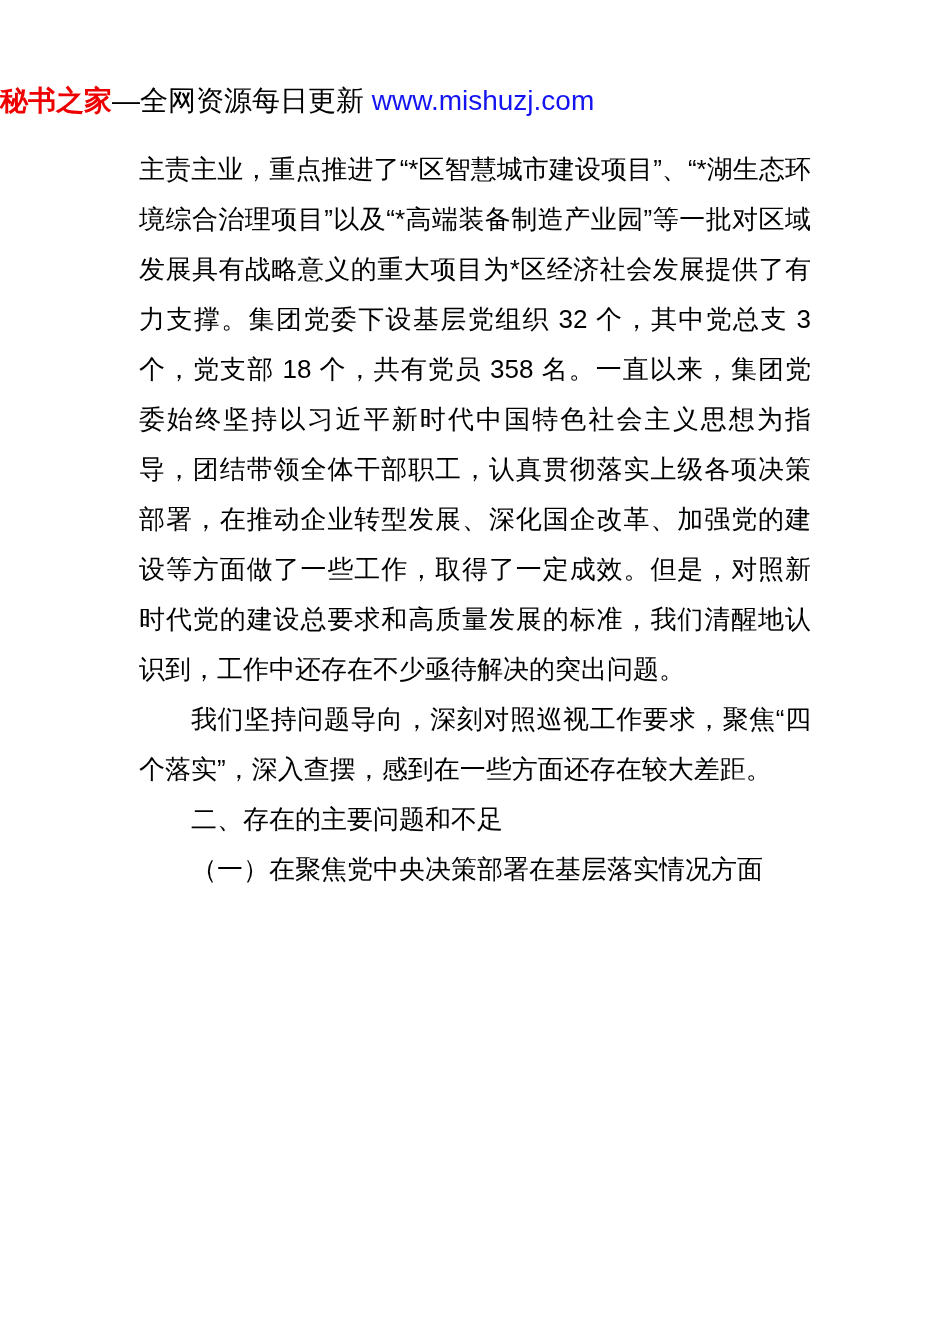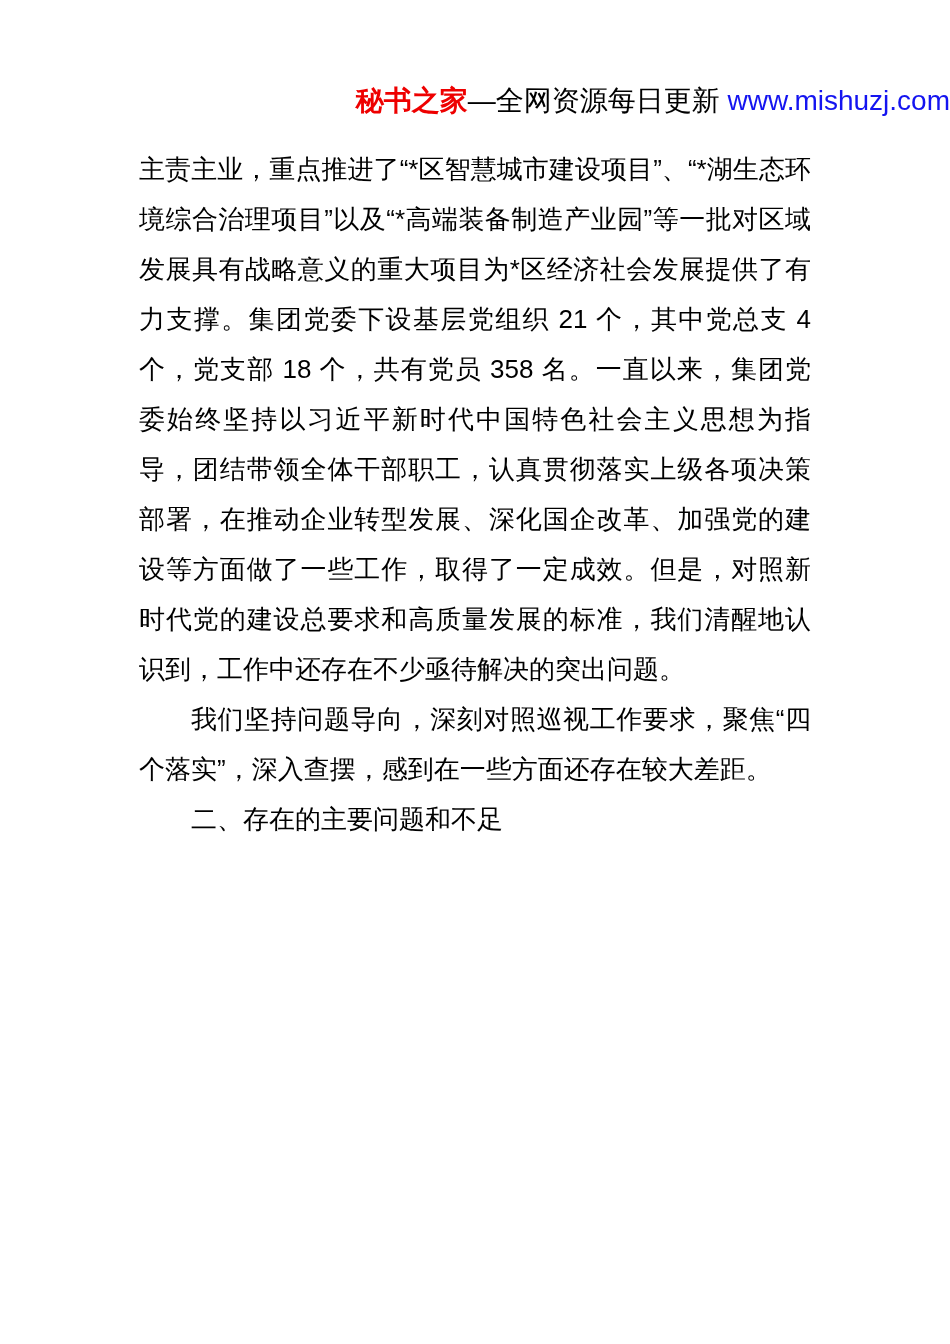--- a/index.html
+++ b/index.html
@@ -11,21 +11,21 @@
     color: #000000;
     overflow: hidden;
   }
   .page {
     width: 950px;
     height: 1344px;
     box-sizing: border-box;
   }
   .header {
     padding-top: 84px;
-    text-align: right;
+    text-align: left;
     font-size: 28px;
     line-height: 34px;
     white-space: nowrap;
   }
   .header .brand {
     color: #ee0000;
     font-weight: bold;
   }
   .header .tagline {
     color: #000000;
@@ -55,18 +55,19 @@
 </head>
 <body>
 
 <div class="page">
 
   <div class="header">
     <span class="brand">秘书之家</span><span class="tagline">—全网资源每日更新 </span><a class="url" href="#">www.mishuzj.com</a>
   </div>
 
   <div class="doc">
-    <p>主责主业，重点推进了“*区智慧城市建设项目”、“*湖生态环境综合治理项目”以及“*高端装备制造产业园”等一批对区域发展具有战略意义的重大项目为*区经济社会发展提供了有力支撑。集团党委下设基层党组织 21 个，其中党总支 4 个，党支部 18 个，共有党员 358 名。一直以来，集团党委始终坚持以习近平新时代中国特色社会主义思想为指导，团结带领全体干部职工，认真贯彻落实上级各项决策部署，在推动企业转型发展、深化国企改革、加强党的建设等方面做了一些工作，取得了一定成效。但是，对照新时代党的建设总要求和高质量发展的标准，我们清醒地认识到，工作中还存在不少亟待解决的突出问题。</p>
+    <p>主责主业，重点推进了“*区智慧城市建设项目”、“*湖生态环境综合治理项目”以及“*高端装备制造产业园”等一批对区域发展具有战略意义的重大项目为*区经济社会发展提供了有力支撑。集团党委下设基层党组织 32 个，其中党总支 3 个，党支部 18 个，共有党员 358 名。一直以来，集团党委始终坚持以习近平新时代中国特色社会主义思想为指导，团结带领全体干部职工，认真贯彻落实上级各项决策部署，在推动企业转型发展、深化国企改革、加强党的建设等方面做了一些工作，取得了一定成效。但是，对照新时代党的建设总要求和高质量发展的标准，我们清醒地认识到，工作中还存在不少亟待解决的突出问题。</p>
     <p class="indent">我们坚持问题导向，深刻对照巡视工作要求，聚焦“四个落实”，深入查摆，感到在一些方面还存在较大差距。</p>
     <p class="indent">二、存在的主要问题和不足</p>
+    <p class="indent">（一）在聚焦党中央决策部署在基层落实情况方面</p>
   </div>
 
 </div>
 
 </body></html>

